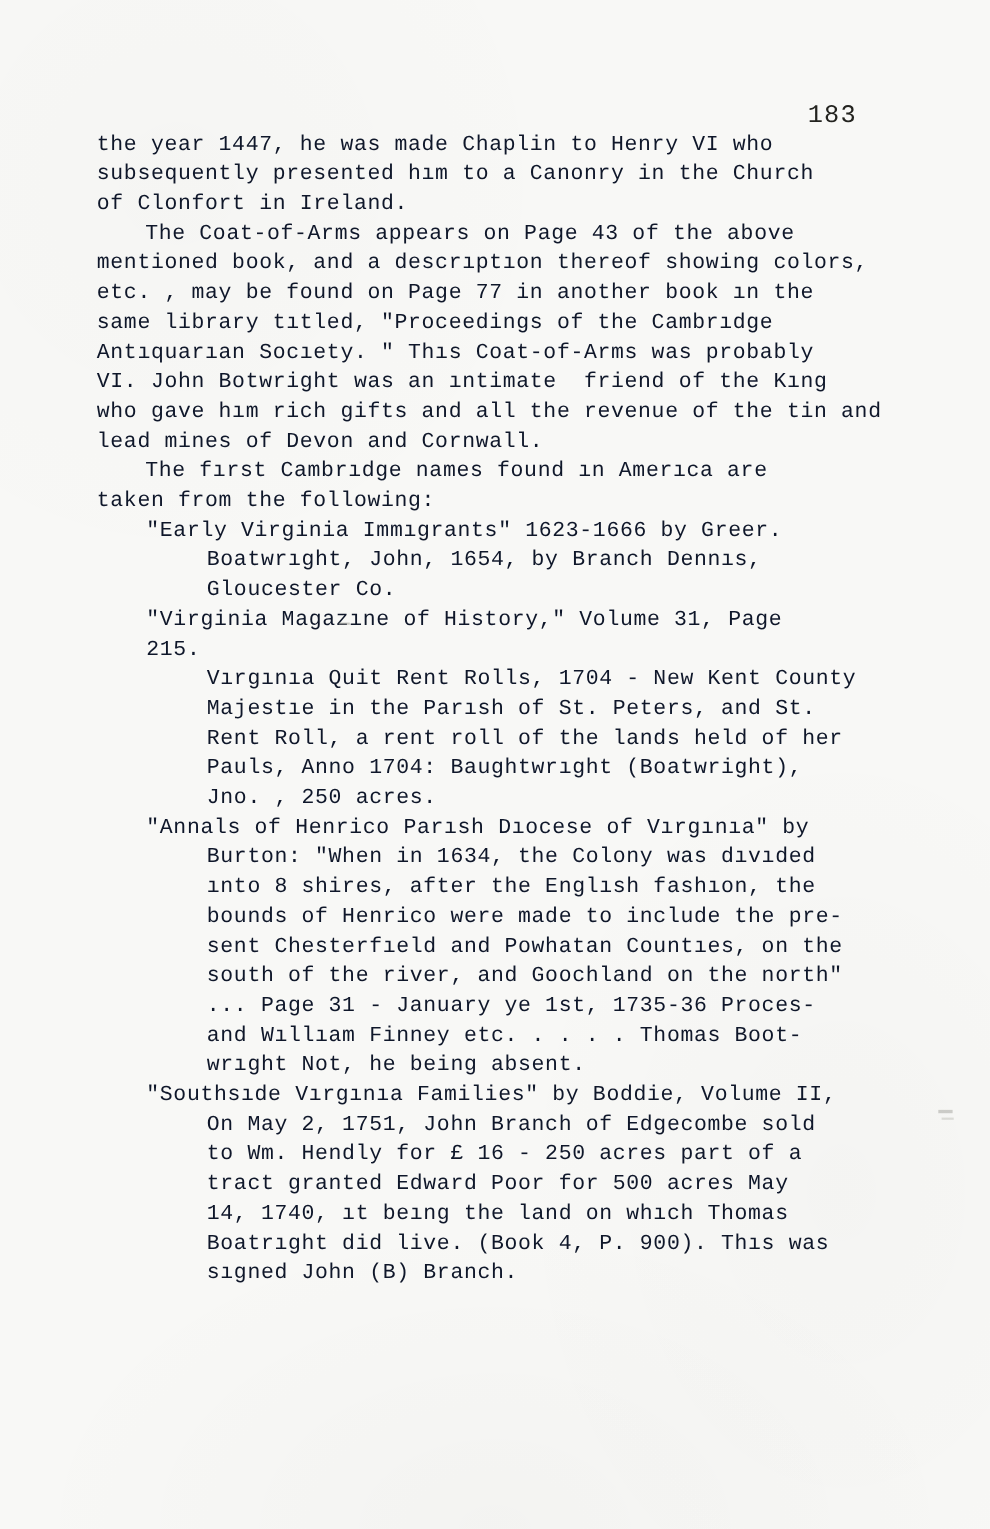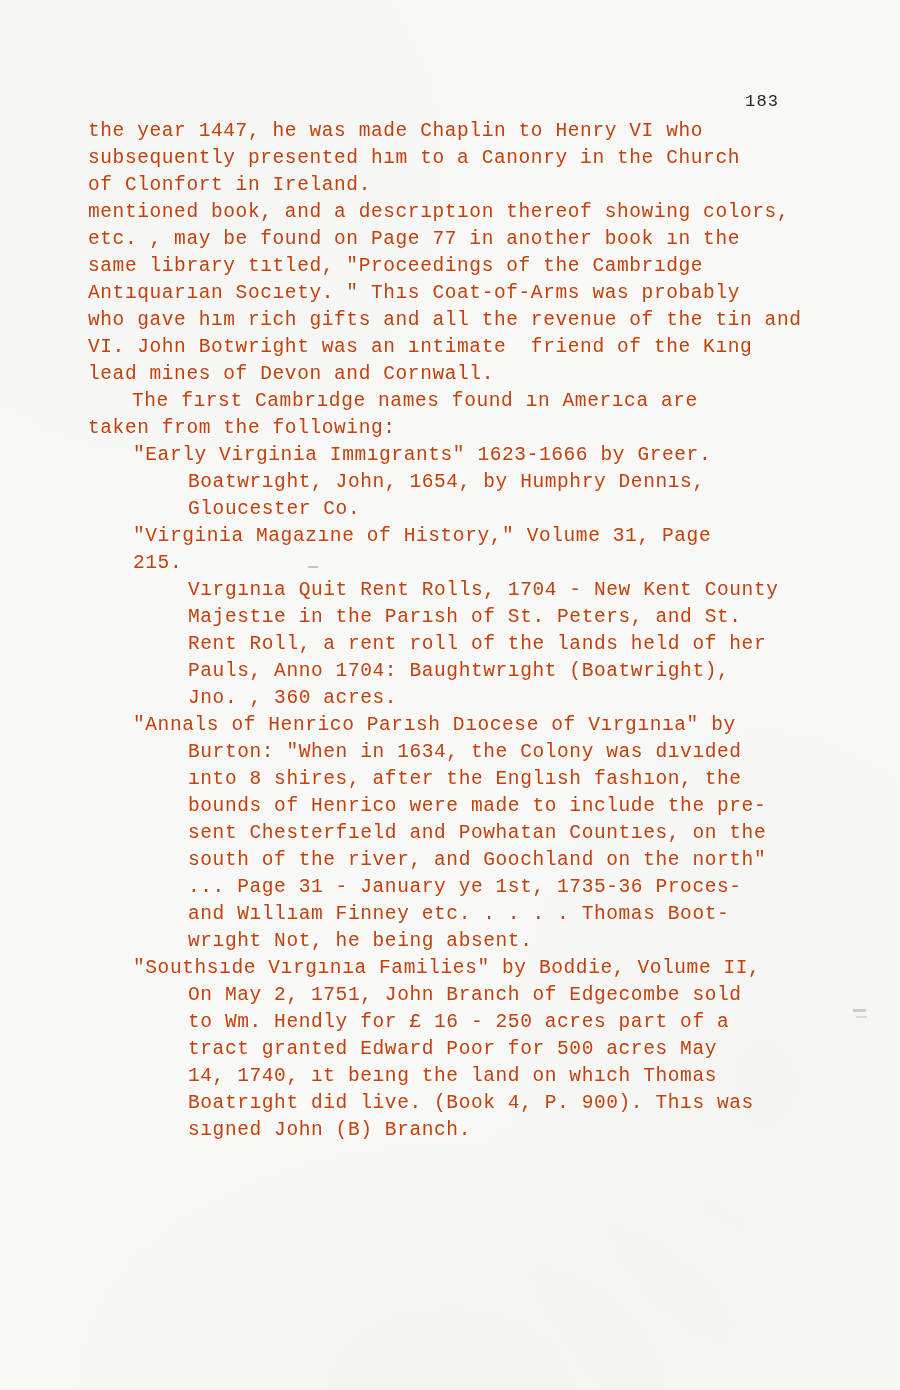--- a/index.html
+++ b/index.html
@@ -30,36 +30,36 @@
       radial-gradient(ellipse 50% 45% at 85% 78%, rgba(0,0,0,0.014), rgba(0,0,0,0) 70%),
       radial-gradient(ellipse 70% 30% at 50% 100%, rgba(0,0,0,0.02), rgba(0,0,0,0) 70%);
     pointer-events: none;
   }
   .folio {
     position: absolute;
     top: 92px;
     left: 0;
     width: 779px;
     text-align: right;
-    font-size: 17px;
+    font-size: 23px;
     letter-spacing: 1.1px;
     color: #23231f;
   }
   .body-text {
     position: absolute;
     top: 118px;
     left: 88px;
     width: 790px;
   }
   .ln {
     height: 27px;
     line-height: 27px;
     font-size: 19.5px;
     letter-spacing: 0.6px;
-    color: #c2410c;
+    color: #0f172a;
     white-space: pre;
   }
   .i0 { padding-left: 0px; }
   .i1 { padding-left: 45px; }
   .i2 { padding-left: 100px; }
   .pind { padding-left: 44px; }
 
   
   .speck {
     position: absolute;
@@ -75,39 +75,40 @@
 <body>
 
 <div class="page" style="background: rgb(248, 248, 246);">
 
   <div class="folio">183</div>
 
   <div class="body-text" style="color: rgb(29, 29, 26);">
       <div class="ln i0">the year 1447, he was made Chaplin to Henry VI who</div>
       <div class="ln i0">subsequently presented hım to a Canonry in the Church</div>
       <div class="ln i0">of Clonfort in Ireland.</div>
+      <div class="ln pind">The Coat-of-Arms appears on Page 43 of the above</div>
       <div class="ln i0">mentioned book, and a descrıptıon thereof showing colors,</div>
       <div class="ln i0">etc. , may be found on Page 77 in another book ın the</div>
       <div class="ln i0">same library tıtled, "Proceedings of the Cambrıdge</div>
       <div class="ln i0">Antıquarıan Socıety. " Thıs Coat-of-Arms was probably</div>
+      <div class="ln i0">VI. John Botwright was an ıntimate  friend of the Kıng</div>
       <div class="ln i0">who gave hım rich gifts and all the revenue of the tin and</div>
-      <div class="ln i0">VI. John Botwright was an ıntimate  friend of the Kıng</div>
       <div class="ln i0">lead mines of Devon and Cornwall.</div>
       <div class="ln pind">The fırst Cambrıdge names found ın Amerıca are</div>
       <div class="ln i0">taken from the following:</div>
       <div class="ln i1">"Early Virginia Immıgrants" 1623-1666 by Greer.</div>
-      <div class="ln i2">Boatwrıght, John, 1654, by Humphry Dennıs,</div>
+      <div class="ln i2">Boatwrıght, John, 1654, by Branch Dennıs,</div>
       <div class="ln i2">Gloucester Co.</div>
       <div class="ln i1">"Virginia Magazıne of History," Volume 31, Page</div>
       <div class="ln i1">215.</div>
       <div class="ln i2">Vırgınıa Quit Rent Rolls, 1704 - New Kent County</div>
       <div class="ln i2">Majestıe in the Parısh of St. Peters, and St.</div>
       <div class="ln i2">Rent Roll, a rent roll of the lands held of her</div>
       <div class="ln i2">Pauls, Anno 1704: Baughtwrıght (Boatwright),</div>
-      <div class="ln i2">Jno. , 360 acres.</div>
+      <div class="ln i2">Jno. , 250 acres.</div>
       <div class="ln i1">"Annals of Henrico Parısh Dıocese of Vırgınıa" by</div>
       <div class="ln i2">Burton: "When in 1634, the Colony was dıvıded</div>
       <div class="ln i2">ınto 8 shires, after the Englısh fashıon, the</div>
       <div class="ln i2">bounds of Henrico were made to include the pre-</div>
       <div class="ln i2">sent Chesterfıeld and Powhatan Countıes, on the</div>
       <div class="ln i2">south of the river, and Goochland on the north"</div>
       <div class="ln i2">... Page 31 - January ye 1st, 1735-36 Proces-</div>
       <div class="ln i2">and Wıllıam Finney etc. . . . . Thomas Boot-</div>
       <div class="ln i2">wrıght Not, he being absent.</div>
       <div class="ln i1">"Southsıde Vırgınıa Families" by Boddie, Volume II,</div>

